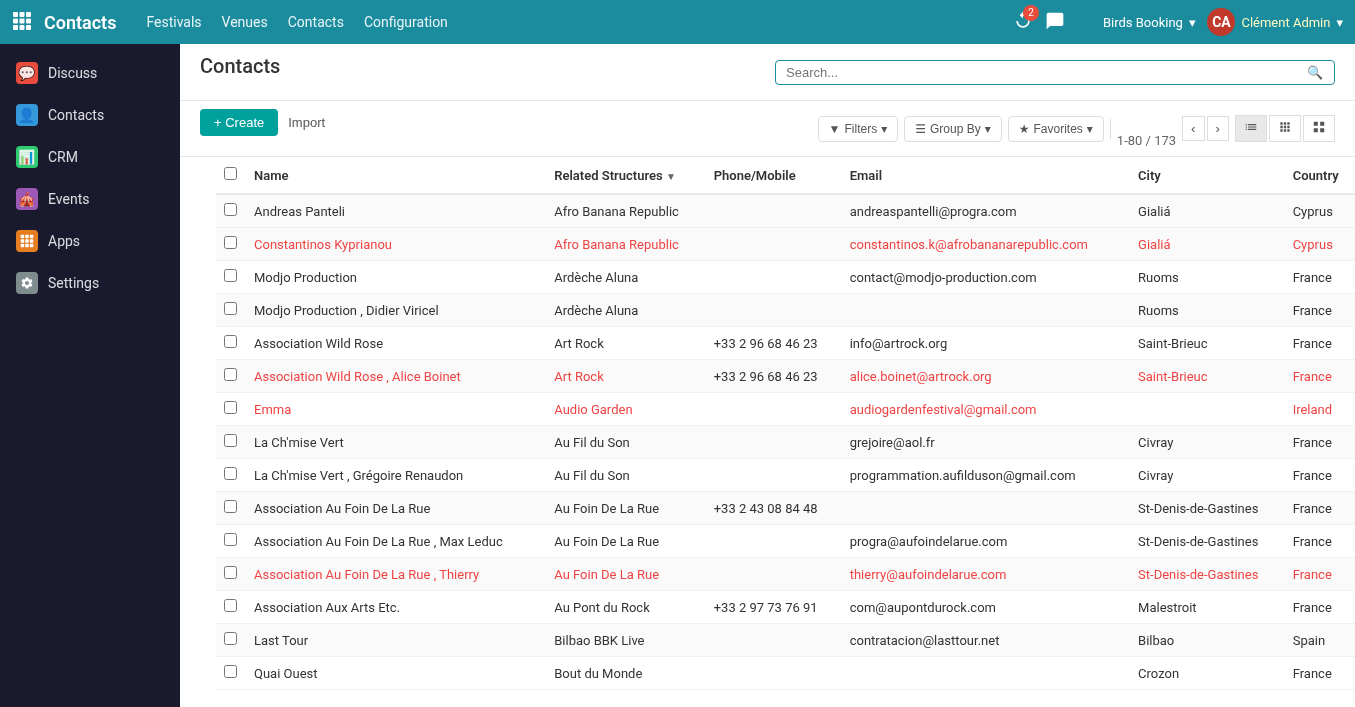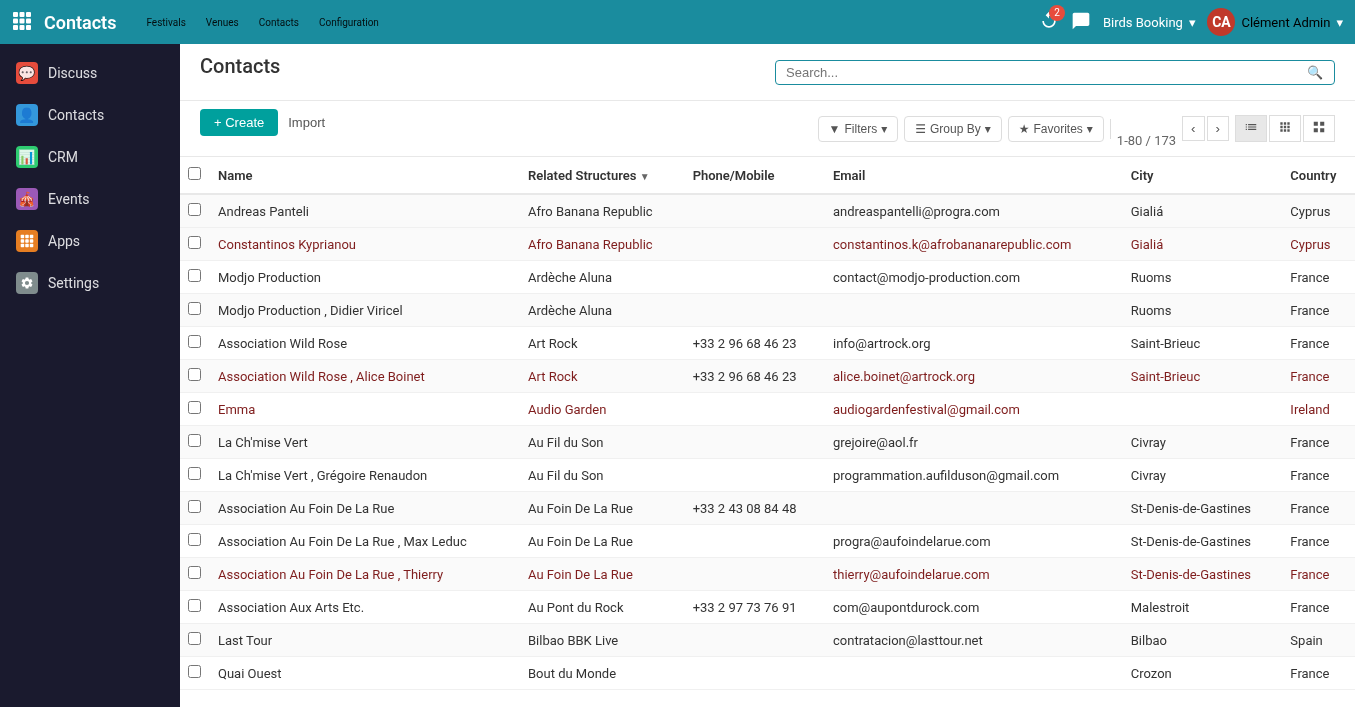--- a/index.html
+++ b/index.html
@@ -10,21 +10,21 @@
       background: #1a8c9e;
       height: 44px;
       display: flex;
       align-items: center;
       padding: 0 12px;
       color: white;
     }
     .top-nav .apps-grid { margin-right: 12px; cursor: pointer; }
     .top-nav .app-title { font-size: 18px; font-weight: 600; margin-right: 30px; }
     .top-nav .nav-links { display: flex; gap: 20px; flex: 1; }
-    .top-nav .nav-links a { color: #000000; text-decoration: none; font-size: 10px; opacity: 0.9; }
+    .top-nav .nav-links a { color: #ffffff; text-decoration: none; font-size: 14px; opacity: 0.9; }
     .top-nav .right-actions { display: flex; align-items: center; gap: 12px; }
     .top-nav .icon-btn { color: white; cursor: pointer; position: relative; }
     .top-nav .badge {
       background: #e74c3c;
       border-radius: 50%;
       width: 16px; height: 16px;
       font-size: 10px;
       display: flex; align-items: center; justify-content: center;
       position: absolute; top: -6px; right: -6px;
     }
@@ -161,21 +161,21 @@
     .contacts-table tbody tr {
       border-bottom: 1px solid #f0f0f0;
     }
     .contacts-table tbody tr.alt { background: #fafafa; }
     .contacts-table tbody td {
       padding: 8px 8px;
       color: #333;
       white-space: nowrap;
     }
     .contacts-table .cb-col { width: 30px; }
-    .link-text { color: #7f1d1d; cursor: pointer; }
+    .link-text { color: #ef4444; cursor: pointer; }
 
     .header-search-row {
       display: flex;
       align-items: center;
       justify-content: space-between;
       padding: 10px 20px;
       border-bottom: 1px solid #e8e8e8;
     }
     .sort-icon { font-size: 10px; color: #666; }
   </style>
@@ -209,26 +209,26 @@
           <path d="M12 4V1L8 5l4 4V6c3.31 0 6 2.69 6 6s-2.69 6-6 6-6-2.69-6-6H4c0 4.42 3.58 8 8 8s8-3.58 8-8-3.58-8-8-8z"></path>
         </svg>
       <span class="badge">2</span>
     </div>
     <div class="icon-btn">
       <svg width="20" height="20" viewBox="0 0 24 24" fill="white">
           <path d="M20 2H4c-1.1 0-2 .9-2 2v18l4-4h14c1.1 0 2-.9 2-2V4c0-1.1-.9-2-2-2z"></path>
         </svg>
     </div>
     <div class="user-menu">
-      <span style="color:white;font-size:13px;">Birds Booking</span>
+      <span style="color:white;font-size:13px;margin-left:26px;">Birds Booking</span>
       <span style="color:white;">▾</span>
     </div>
     <div class="user-menu">
       <div class="user-avatar" style="background:#c0392b; display:flex; align-items:center; justify-content:center; color:white; font-size:14px; font-weight:bold;">CA</div>
-      <span style="color:#000000;font-size:13px;">Clément Admin</span>
+      <span style="color:#fef9c3;font-size:13px;">Clément Admin</span>
       <span style="color:white;">▾</span>
     </div>
   </div>
 </div>
 
 <div class="layout">
 
   <div class="sidebar">
     <div class="sidebar-item">
       <div class="si-icon si-discuss">💬</div>
@@ -322,21 +322,21 @@
           </button>
           <button class="view-btn">
             <svg width="14" height="14" viewBox="0 0 24 24" fill="currentColor">
                 <path d="M3 3h7v7H3zm11 0h7v7h-7zM3 14h7v7H3zm11 0h7v7h-7z"></path>
               </svg>
           </button>
         </div>
       </div>
     </div>
 
-    <div style="overflow-x:auto; flex:1;">
+    <div style="overflow-x:auto; flex:1;padding-left:36px;">
       <table class="contacts-table">
         <thead>
           <tr>
             <th class="cb-col">
               <input type="checkbox" style="">
             </th>
             <th>
               <span>Name</span>
             </th>
             <th>

